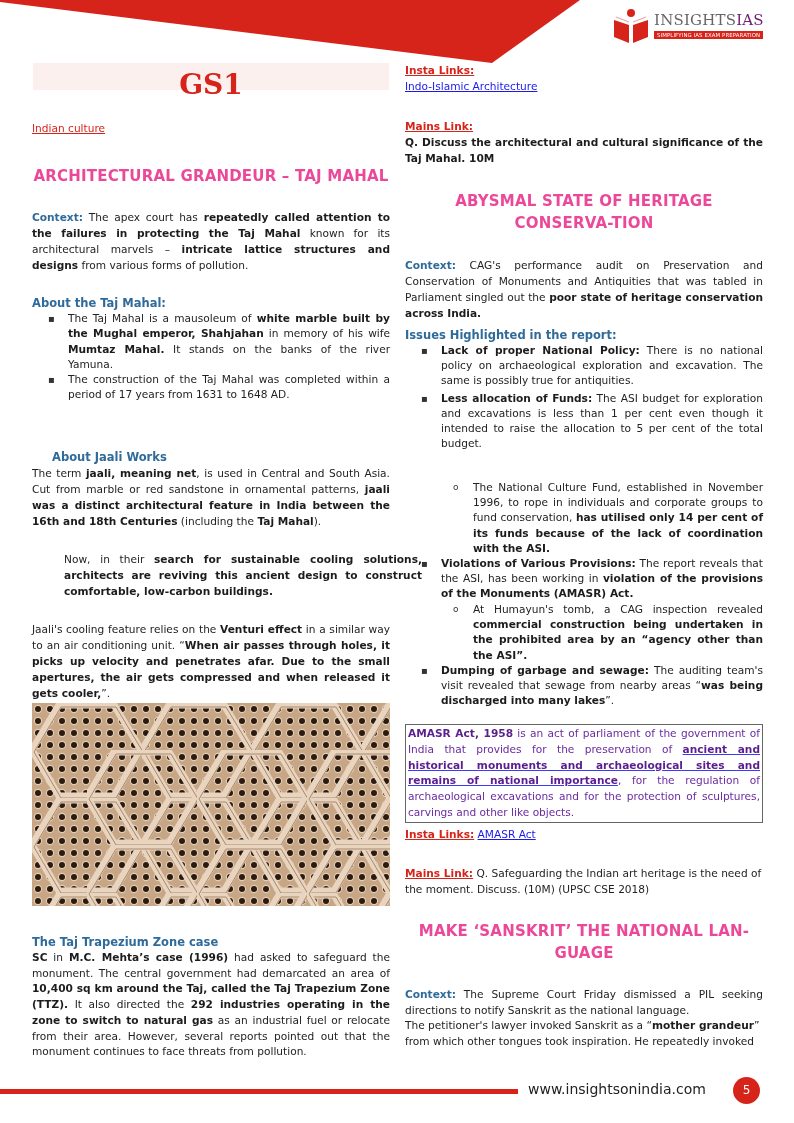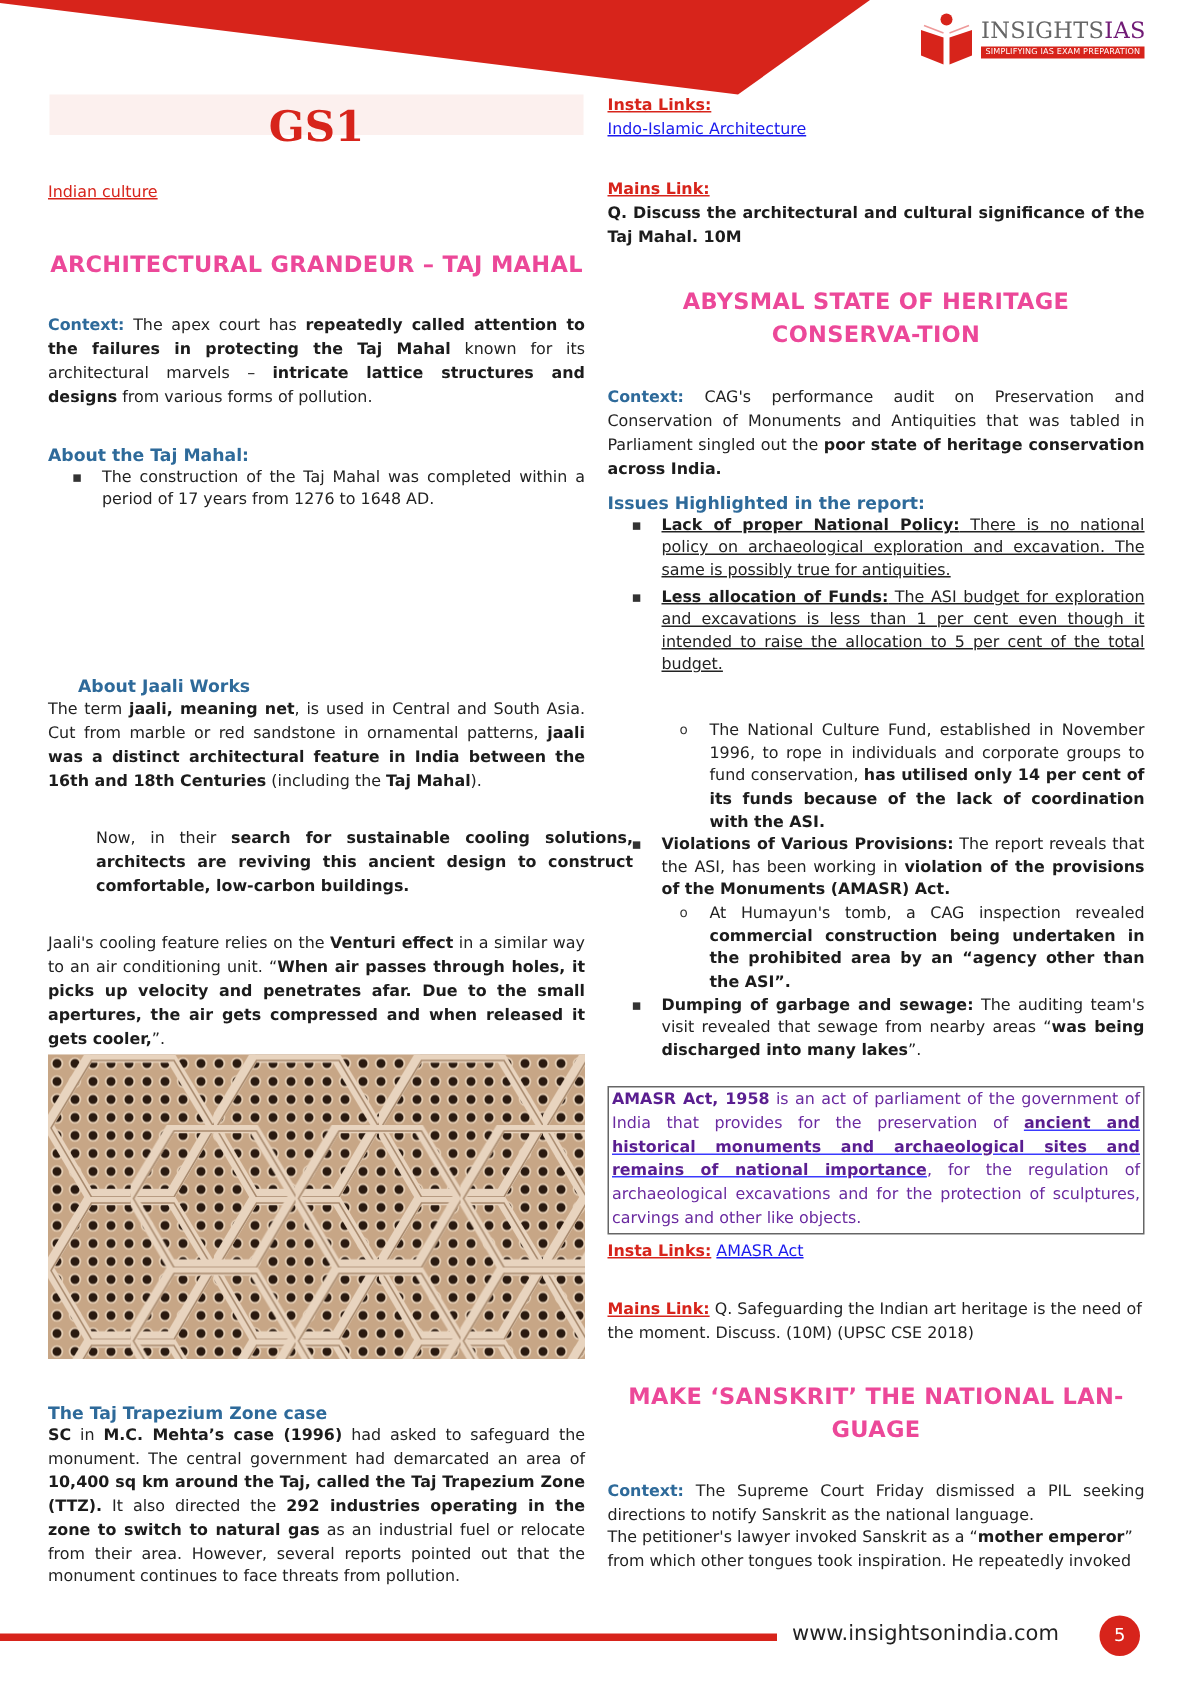--- a/index.html
+++ b/index.html
@@ -70,21 +70,22 @@
 <div class="abs heading-red" style="left:32px; top:165px; width:358px;">ARCHITECTURAL GRANDEUR – TAJ MAHAL</div>
 
 <div class="abs col-left just" style="left:32px; top:209px; width:358px; font-size:10.6px; line-height:16px;">
   <span class="label-blue">Context:</span>
   <span>The apex court has </span><b>repeatedly called attention to the failures in protecting the Taj Mahal</b><span> known for its architectural marvels – </span><b>intricate lattice structures and designs</b><span> from various forms of pollution.</span>
 </div>
 
 <div class="abs sub-blue" style="left:32px; top:295px;">About the Taj Mahal:</div>
 
 <ul class="abs bul" style="left:32px; top:311px; width:358px; font-size:10.6px; line-height:15.3px;">
-  <li><span>The construction of the Taj Mahal was completed within a period of 17 years from 1276 to 1648 AD.</span></li>
+  <li><span>The Taj Mahal is a mausoleum of </span><b>white marble built by the Mughal emperor, Shahjahan</b><span> in memory of his wife </span><b>Mumtaz Mahal.</b><span> It stands on the banks of the river Yamuna.</span></li>
+  <li><span>The construction of the Taj Mahal was completed within a period of 17 years from 1631 to 1648 AD.</span></li>
 </ul>
 
 <div class="abs sub-blue" style="left:32px; top:449px;margin-left:20px;">About Jaali Works</div>
 
 <div class="abs just" style="left:32px; top:465px; width:358px; font-size:10.6px; line-height:16px;">
   <span>The term </span><b>jaali, meaning net</b><span>, is used in Central and South Asia. Cut from marble or red sandstone in ornamental patterns, </span><b>jaali was a distinct architectural feature in India between the 16th and 18th Centuries</b><span> (including the </span><b>Taj Mahal</b><span>).</span>
 </div>
 
 <div class="abs just" style="left:32px; top:551px; width:358px; font-size:10.6px; line-height:16px;margin-left:32px;">
   <span>Now, in their </span><b>search for sustainable cooling solutions, architects are reviving this ancient design to construct comfortable, low-carbon buildings.</b>
@@ -131,21 +132,21 @@
 
 <div class="abs heading-red" style="left:405px; top:190px; width:358px; line-height:22px;">ABYSMAL STATE OF HERITAGE CONSERVA-TION</div>
 
 <div class="abs just" style="left:405px; top:257px; width:358px; font-size:10.6px; line-height:16px;">
   <span class="label-blue">Context:</span>
   <span>CAG's performance audit on Preservation and Conservation of Monuments and Antiquities that was tabled in Parliament singled out the </span><b>poor state of heritage conservation across India.</b>
 </div>
 
 <div class="abs sub-blue" style="left:405px; top:327px;">Issues Highlighted in the report:</div>
 
-<ul class="abs bul" style="left:405px; top:343px; width:358px; font-size:10.6px; line-height:15.2px;text-decoration:underline;">
+<ul class="abs bul" style="left:405px; top:343px; width:358px; font-size:10.6px; line-height:15.2px;">
   <li style="margin-bottom:2px;"><b>Lack of proper National Policy:</b><span> There is no national policy on archaeological exploration and excavation. The same is possibly true for antiquities.</span></li>
   <li style="margin-bottom:2px;"><b>Less allocation of Funds:</b><span> The ASI budget for exploration and excavations is less than 1 per cent even though it intended to raise the allocation to 5 per cent of the total budget.</span></li>
 </ul>
 <ul class="abs sub" style="left:405px; top:480px; width:358px; font-size:10.6px; line-height:15.2px;">
   <li><span>The National Culture Fund, established in November 1996, to rope in individuals and corporate groups to fund conservation, </span><b>has utilised only 14 per cent of its funds because of the lack of coordination with the ASI.</b></li>
 </ul>
 <ul class="abs bul" style="left:405px; top:556px; width:358px; font-size:10.6px; line-height:15.2px;">
   <li><b>Violations of Various Provisions:</b><span> The report reveals that the ASI, has been working in </span><b>violation of the provisions of the Monuments (AMASR) Act.</b></li>
 </ul>
 <ul class="abs sub" style="left:405px; top:602px; width:358px; font-size:10.6px; line-height:15.2px;">
@@ -167,18 +168,18 @@
 <div class="abs" style="left:405px; top:865px; width:358px; font-size:10.6px; line-height:16px;">
   <span class="red-ul">Mains Link:</span><span> Q. Safeguarding the Indian art heritage is the need of the moment. Discuss. (10M) (UPSC CSE 2018)</span>
 </div>
 
 <div class="abs heading-red" style="left:405px; top:920px; width:358px; line-height:22px;">MAKE ‘SANSKRIT’ THE NATIONAL LAN-GUAGE</div>
 
 <div class="abs just" style="left:405px; top:987px; width:358px; font-size:10.6px; line-height:15.6px;">
   <span class="label-blue">Context:</span><span> The Supreme Court Friday dismissed a PIL seeking directions to notify Sanskrit as the national language.</span>
 </div>
 <div class="abs" style="left:405px; top:1018px; width:358px; font-size:10.6px; line-height:15.6px;">
-  <span>The petitioner's lawyer invoked Sanskrit as a “</span><b>mother emperor</b><span>” from which other tongues took inspiration. He repeatedly invoked</span>
+  <span>The petitioner's lawyer invoked Sanskrit as a “</span><b>mother grandeur</b><span>” from which other tongues took inspiration. He repeatedly invoked</span>
 </div>
 
 <div class="footer-line"></div>
 <a class="footer-url">www.insightsonindia.com</a>
 <div class="page-badge">5</div>
 
 </body></html>

